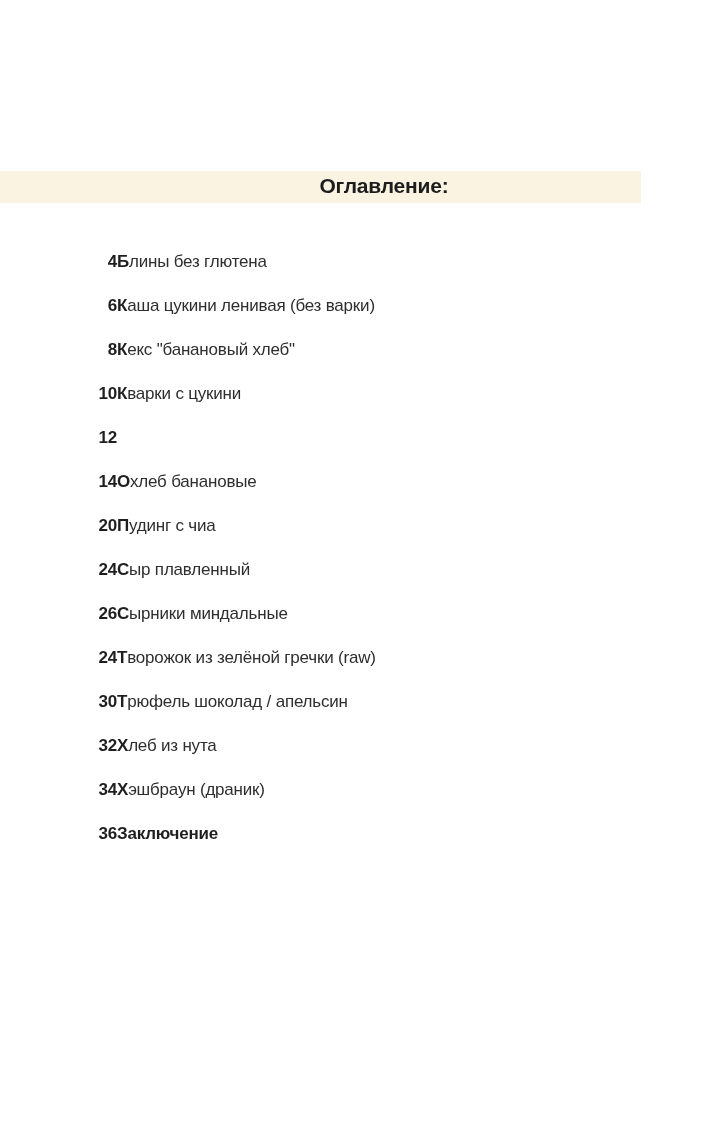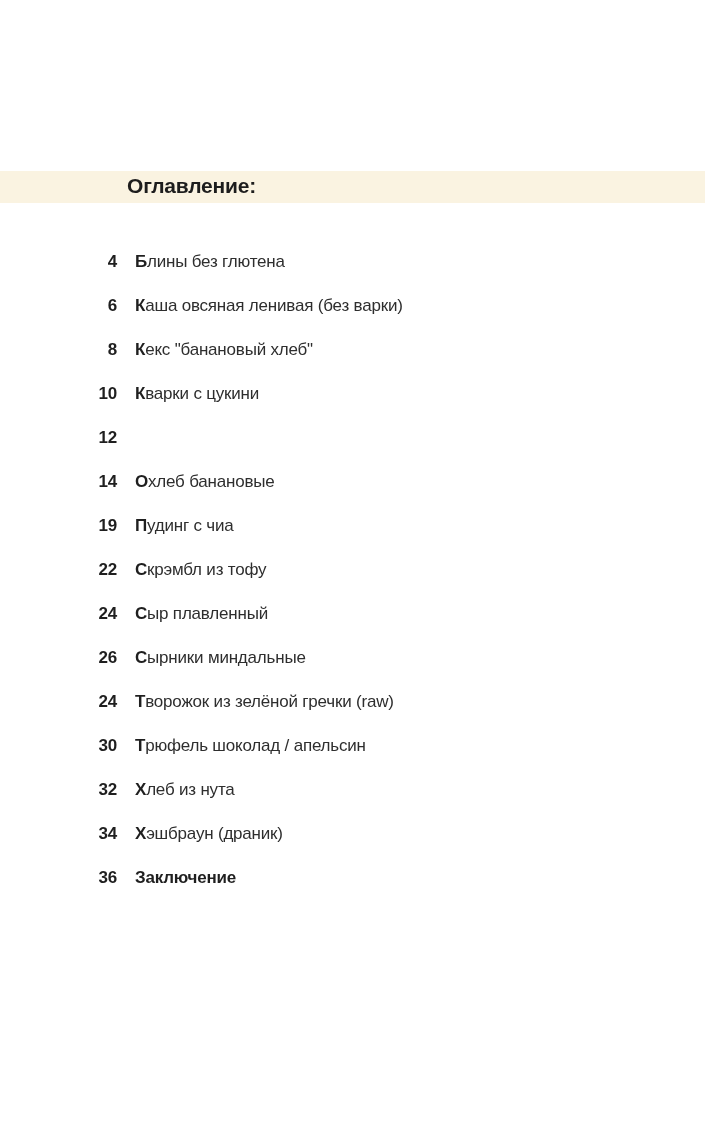--- a/index.html
+++ b/index.html
@@ -16,25 +16,26 @@
     color: var(--text, #2b2b2b);
   }
   .page {
     position: absolute;
     inset: 0;
   }
   .band {
     position: absolute;
     top: 171px;
     left: 0;
-    width: 705px;
+    width: 641px;
     height: 32px;
     background: var(--band, #faf3e1);
     display: flex;
     align-items: center;
+    justify-content: center;
   }
   .band h1 {
     margin: 0;
     padding: 0 0 3px 127px;
     font-size: 21px;
     font-weight: 700;
     letter-spacing: -0.2px;
     color: #1d1d1d;
   }
   .toc {
@@ -51,21 +52,21 @@
     letter-spacing: -0.2px;
   }
   .num {
     width: 117px;
     text-align: right;
     font-weight: 700;
     color: #1f1f1f;
     flex: 0 0 auto;
   }
   .title {
-    margin-left: 18px;
+    margin-left: 0;
     font-weight: 400;
     color: #2e2e2e;
     white-space: nowrap;
   }
   .title .first {
     font-weight: 700;
     color: #1f1f1f;
   }
   .row.bold .title,
   .row.bold .title .rest {
@@ -81,21 +82,21 @@
     <h1>Оглавление:</h1>
   </header>
   <main class="toc" id="toc">
   <div class="row">
     <span class="num">4</span>
     <span class="title"><span class="first">Б</span><span class="rest">лины без глютена</span></span>
   </div>
 
   <div class="row">
     <span class="num">6</span>
-    <span class="title"><span class="first">К</span><span class="rest">аша овсяная ленивая (без варки)</span></span>
+    <span class="title"><span class="first">К</span><span class="rest">аша цукини ленивая (без варки)</span></span>
   </div>
 
   <div class="row">
     <span class="num">8</span>
     <span class="title"><span class="first">К</span><span class="rest">екс "банановый хлеб"</span></span>
   </div>
 
   <div class="row">
     <span class="num">10</span>
     <span class="title"><span class="first">К</span><span class="rest">варки с цукини</span></span>
@@ -105,28 +106,24 @@
     <span class="num">12</span>
   </div>
 
   <div class="row">
     <span class="num">14</span>
     <span class="title"><span class="first">О</span><span class="rest">хлеб банановые</span></span>
   </div>
 
 
   <div class="row">
-    <span class="num">19</span>
+    <span class="num">20</span>
     <span class="title"><span class="first">П</span><span class="rest">удинг с чиа</span></span>
   </div>
 
-  <div class="row">
-    <span class="num">22</span>
-    <span class="title"><span class="first">С</span><span class="rest">крэмбл из тофу</span></span>
-  </div>
 
   <div class="row">
     <span class="num">24</span>
     <span class="title"><span class="first">С</span><span class="rest">ыр плавленный</span></span>
   </div>
 
   <div class="row">
     <span class="num">26</span>
     <span class="title"><span class="first">С</span><span class="rest">ырники миндальные</span></span>
   </div>

